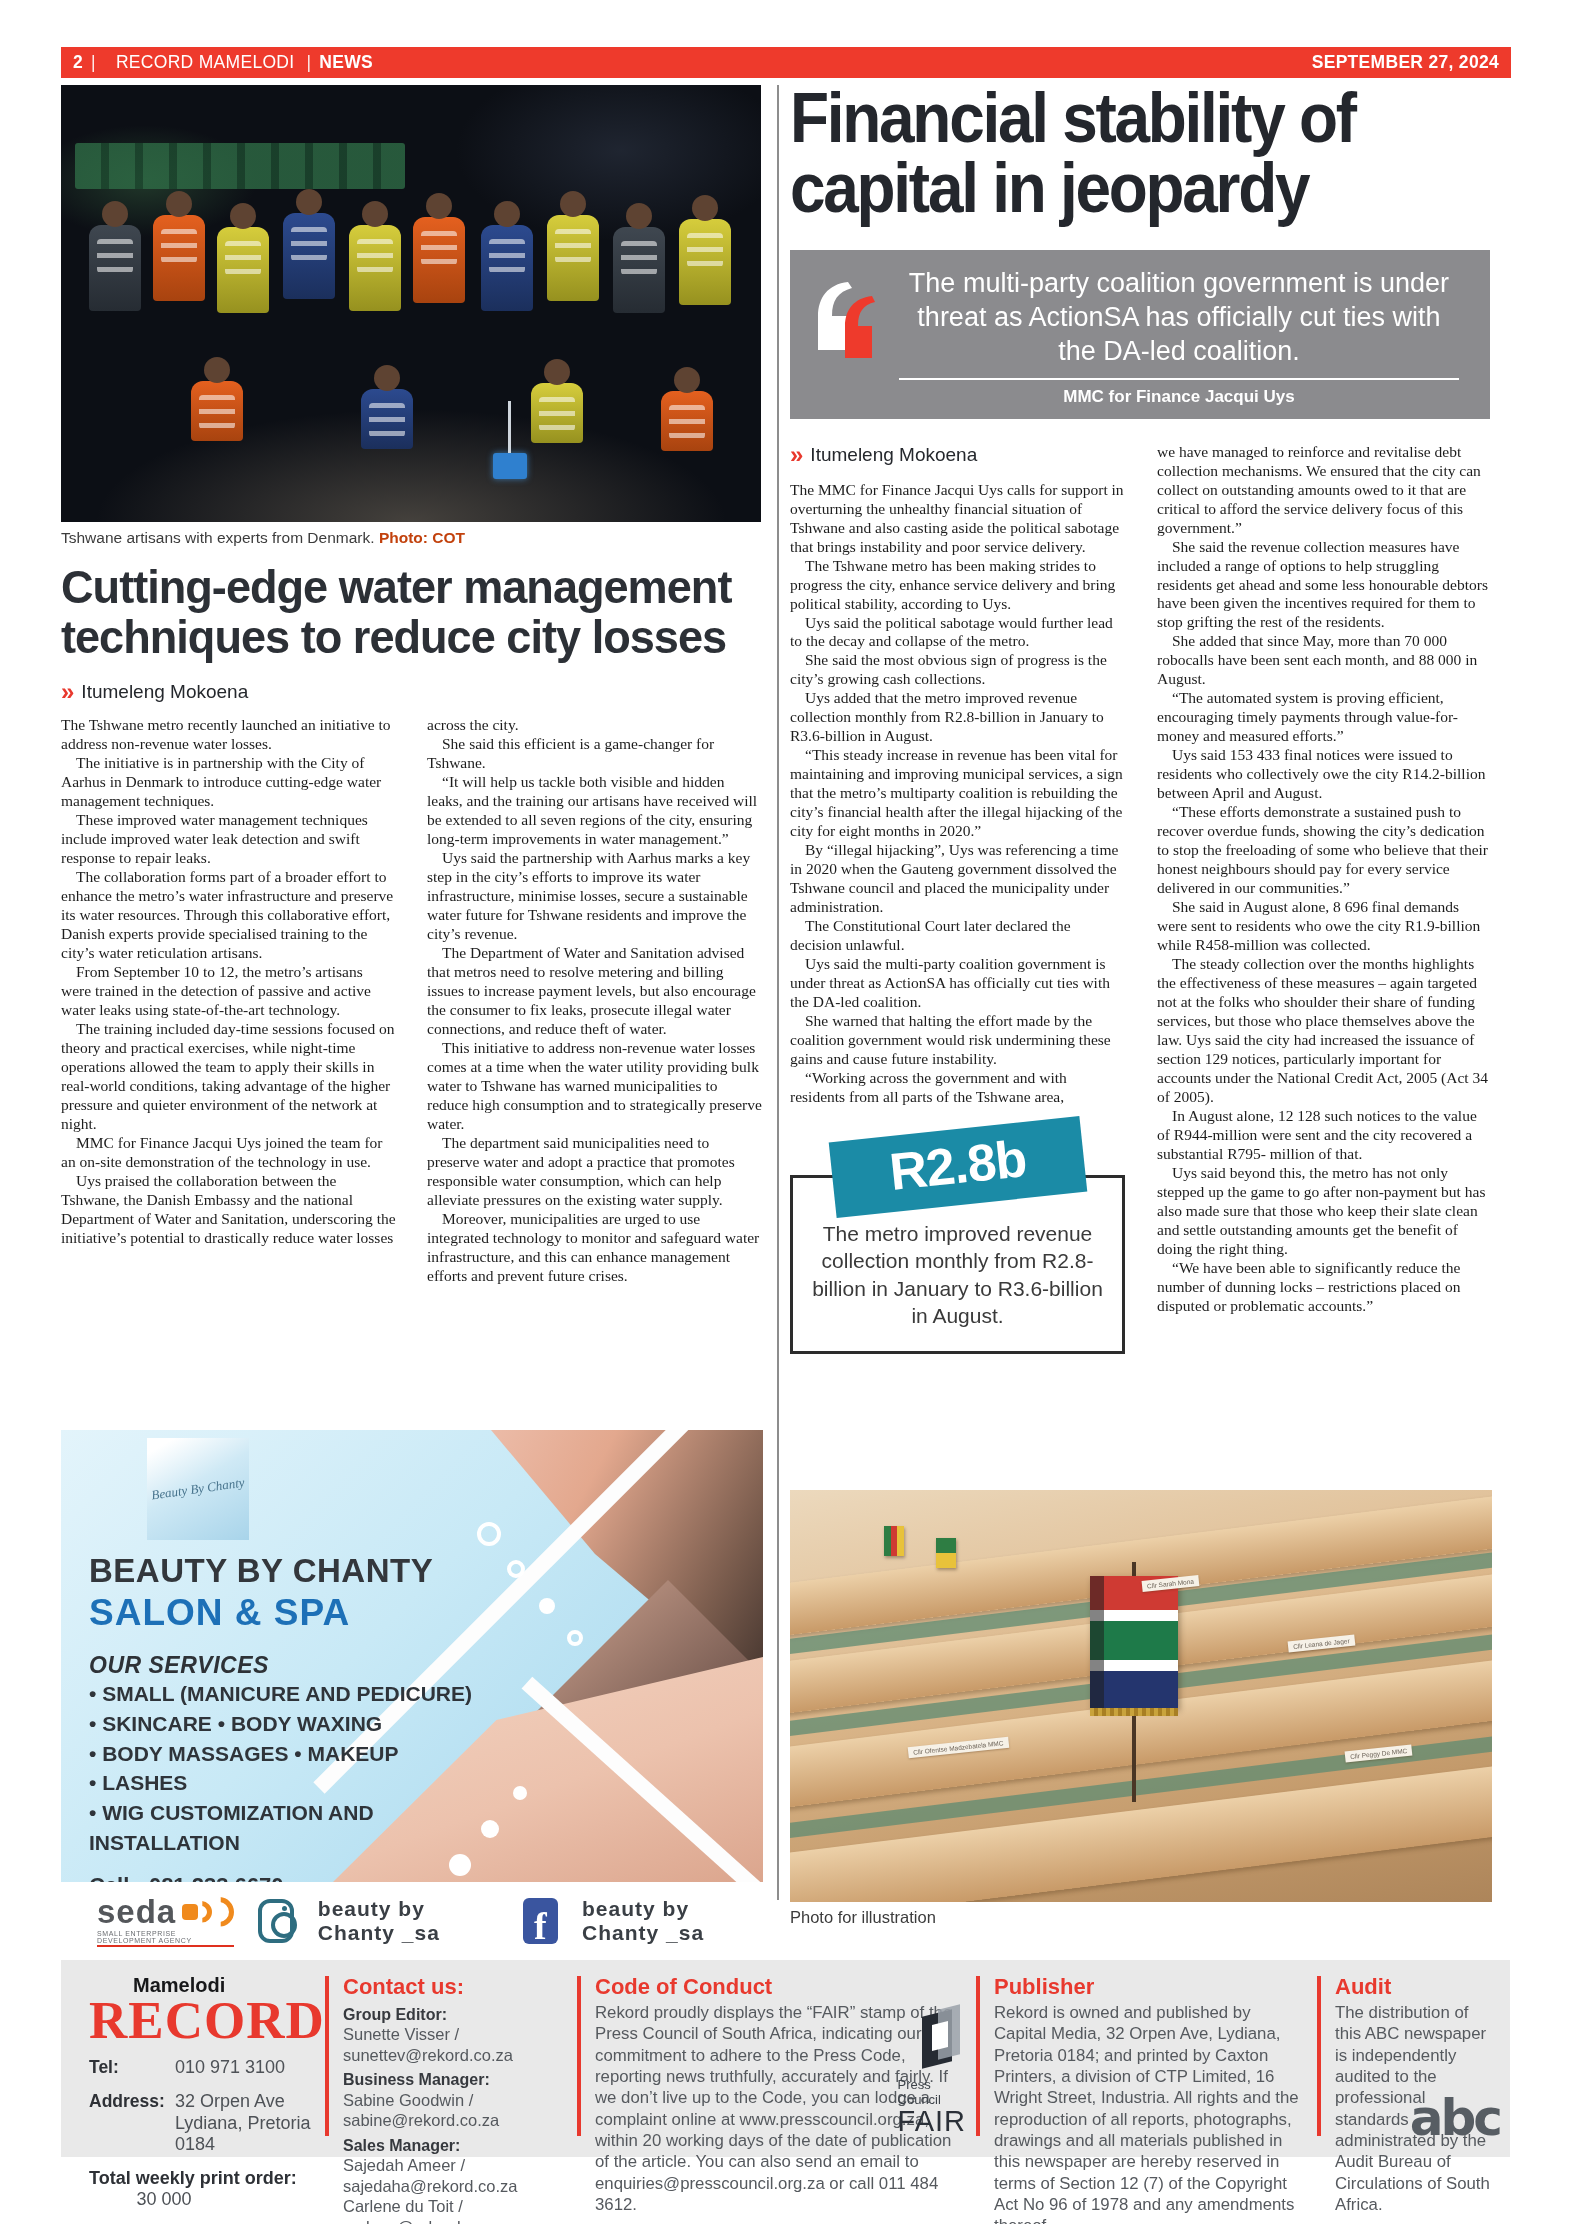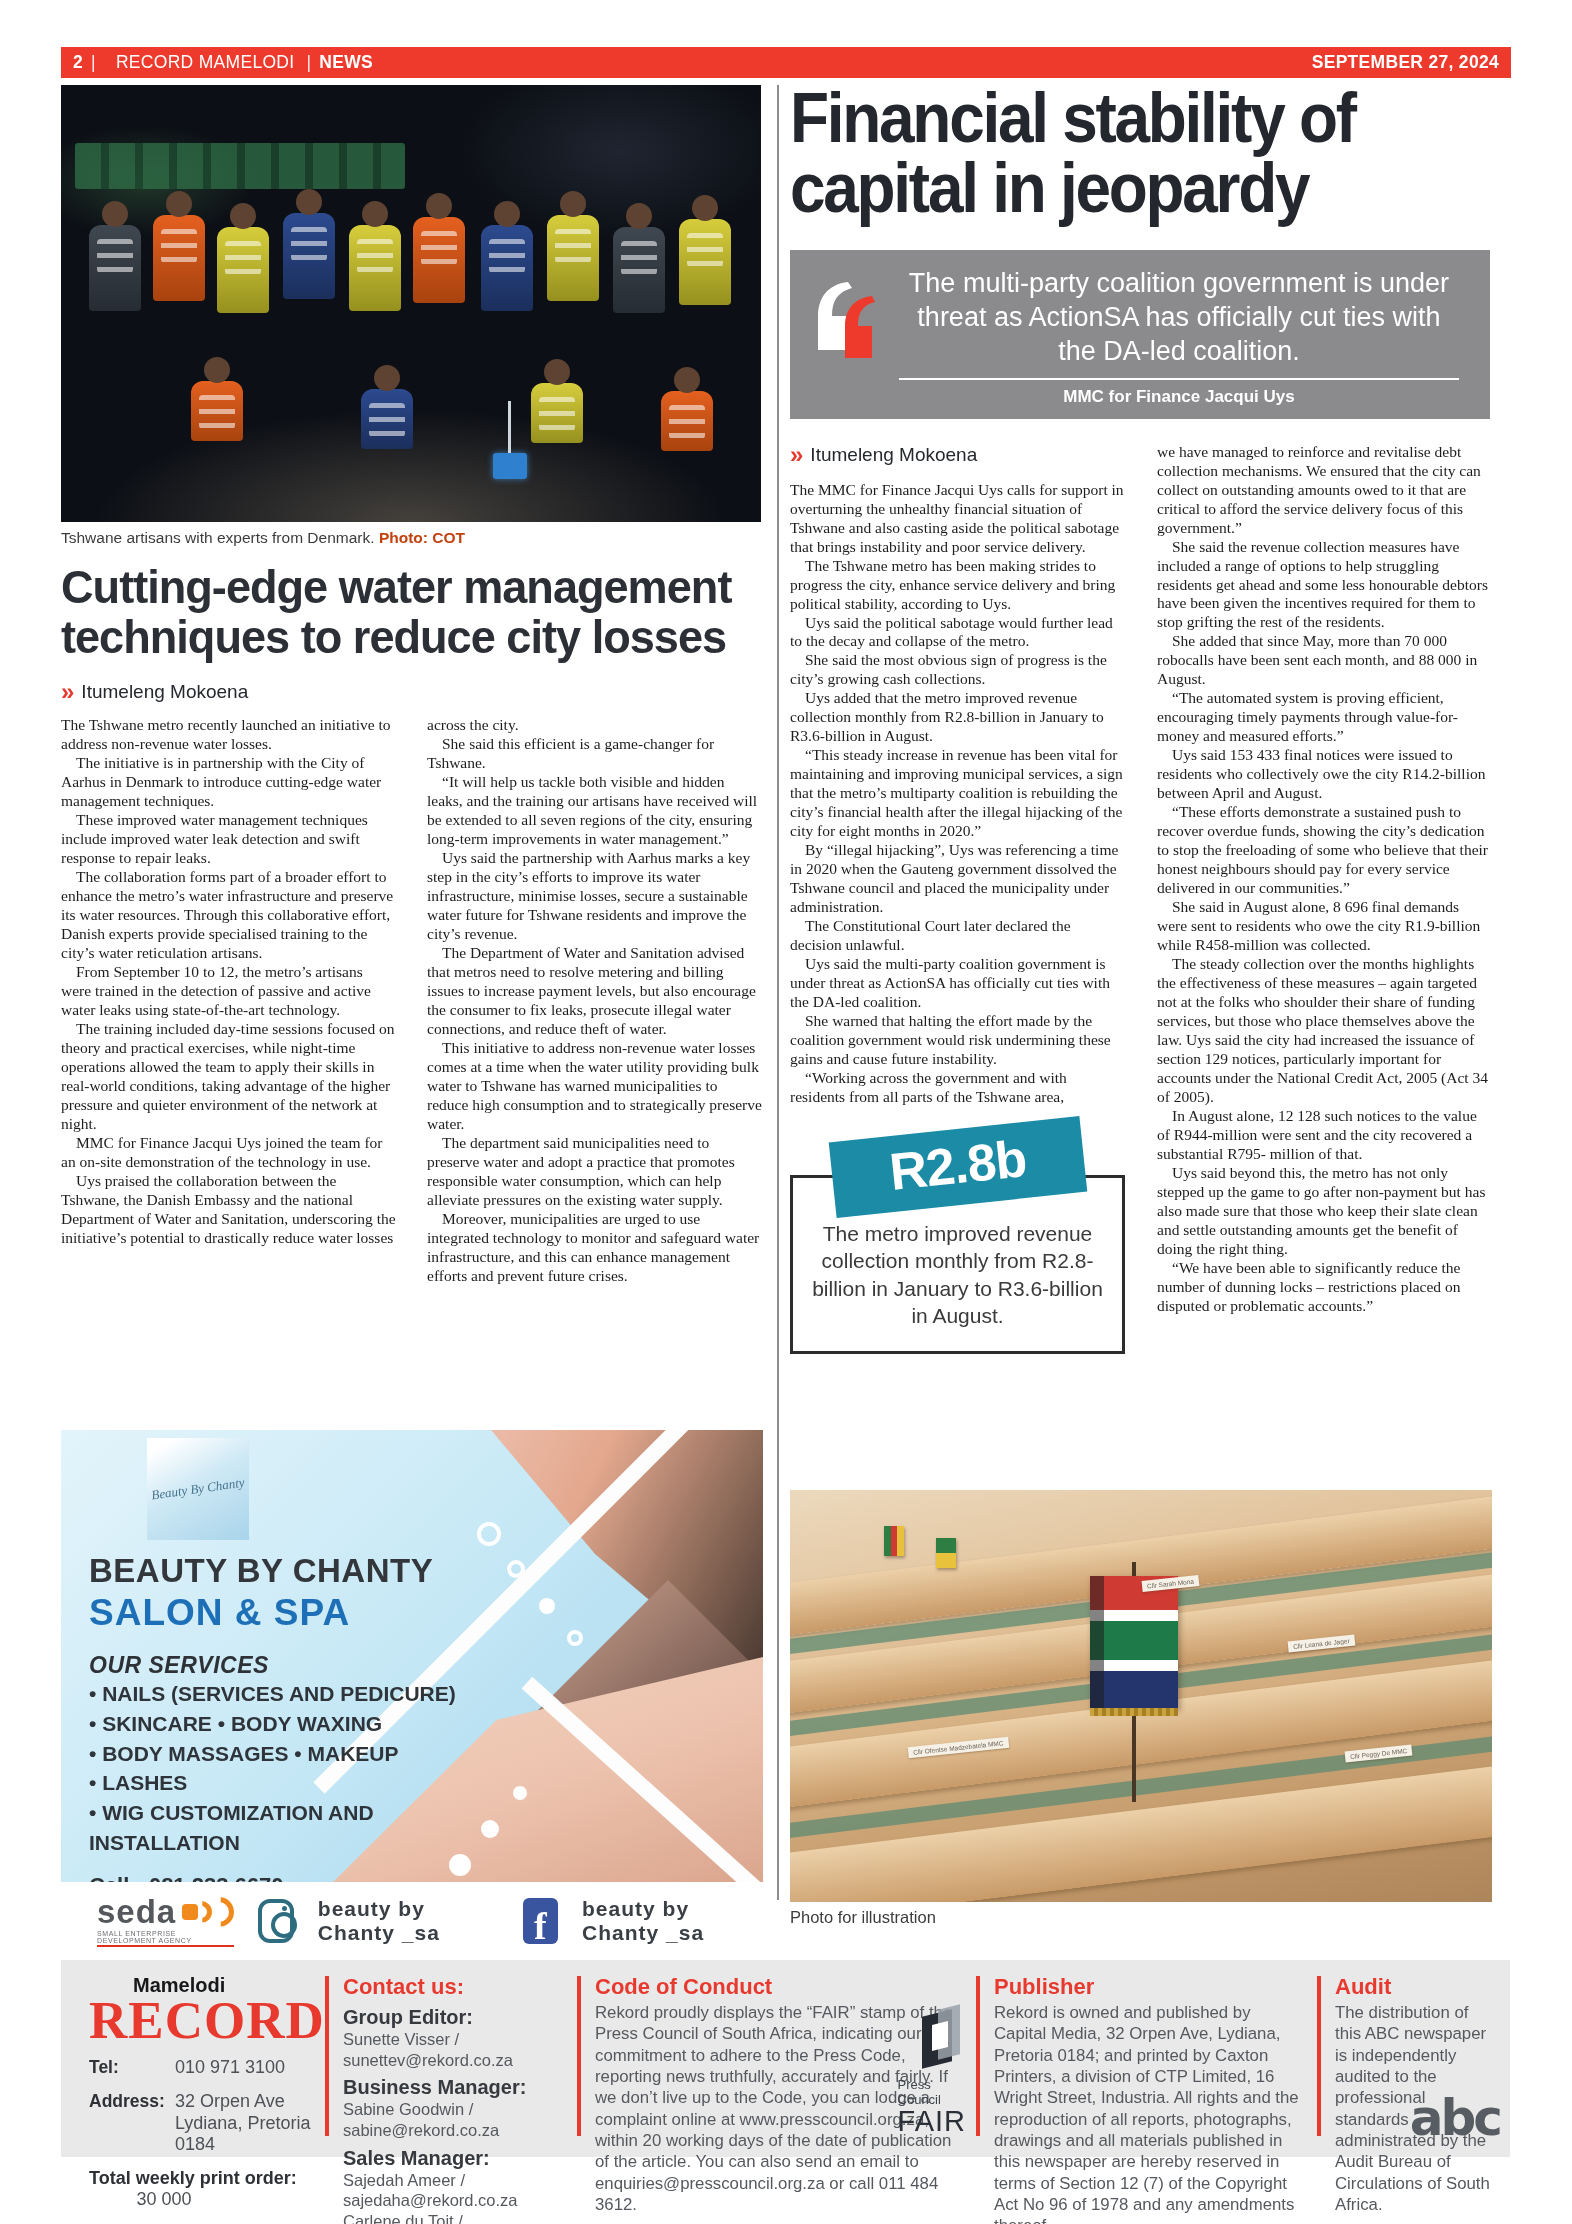--- a/index.html
+++ b/index.html
@@ -118,21 +118,21 @@
   .fs4 { width:337px; }
   .fs5 { width:187px; }
   .m-top { font-size:20px; font-weight:800; color:#17181a; padding-left:44px; }
   .m-record { font-family:"Liberation Serif",serif; font-size:53px; font-weight:700; color:#e8392e; letter-spacing:1px; line-height:.95; margin:-2px 0 12px; }
   .frow { display:flex; font-size:17.5px; margin-bottom:12px; }
   .frow .lab { width:86px; font-weight:700; color:#2e3136; flex:none; }
   .frow .val { color:#4e5257; font-size:18px; line-height:1.2; }
   .fpo-val { text-align:center; width:150px; }
   .ftitle { font-size:22px; font-weight:700; color:#e8392e; margin-bottom:2px; }
   .ft-lines div { font-size:16.5px; color:#55595e; line-height:1.25; }
-  .ft-lines div.b { font-weight:700; color:#36393e; font-size:20px; margin-top:5px; line-height:1.2; }
+  .ft-lines div.b { font-weight:700; color:#36393e; font-size:16px; margin-top:5px; line-height:1.2; }
   .fbody { font-size:16.8px; color:#55595e; line-height:1.27; }
   .fair { position:absolute; right:10px; bottom:2px; display:flex; gap:9px; align-items:flex-end;flex-direction:column; }
   .fair-mark { position:relative; width:44px; height:62px; }
   .fair-mark i { position:absolute; display:block; }
   .fair-mark .fm1 { left:0; top:6px; width:30px; height:52px; background:#262b33; transform:skewY(-14deg); }
   .fair-mark .fm2 { left:16px; top:0; width:22px; height:50px; background:#9aa1a9; transform:skewY(-14deg); opacity:.85; }
   .fair-mark .fm3 { left:10px; top:16px; width:16px; height:26px; background:#fff; transform:skewY(-14deg); }
   .fair-txt .pc { font-size:13px; color:#3d434a; line-height:1.1; }
   .fair-txt .fr { font-size:29px; color:#2b3038; letter-spacing:1px; font-weight:400; line-height:1; }
   .abc { position:absolute; right:8px; bottom:0; font-size:50px; font-weight:800; color:#575d63; letter-spacing:-3px; font-family:"DejaVu Sans",sans-serif; line-height:.8; }
@@ -289,21 +289,21 @@
   <div class="dot" style="left:420px;top:390px;width:18px;height:18px"></div>
   <div class="dot" style="left:388px;top:424px;width:22px;height:22px"></div>
   <div class="ad-logo">
     <span>Beauty By Chanty</span>
   </div>
   <div class="ad-body">
     <div class="ad-brand">BEAUTY BY CHANTY</div>
     <div class="ad-sub">SALON &amp; SPA</div>
     <div class="ad-serv-title">OUR SERVICES</div>
     <div class="ad-list">
-        <div>• NAILS (SERVICES AND PEDICURE)</div>
+        <div>• SMALL (MANICURE AND PEDICURE)</div>
         <div>• SKINCARE • BODY WAXING</div>
         <div>• BODY MASSAGES • MAKEUP</div>
         <div>• LASHES</div>
         <div>• WIG CUSTOMIZATION AND INSTALLATION</div>
       </div>
     <div class="ad-contact">
       <div>Call : 081 233 6670</div>
 
     </div>
   </div>

